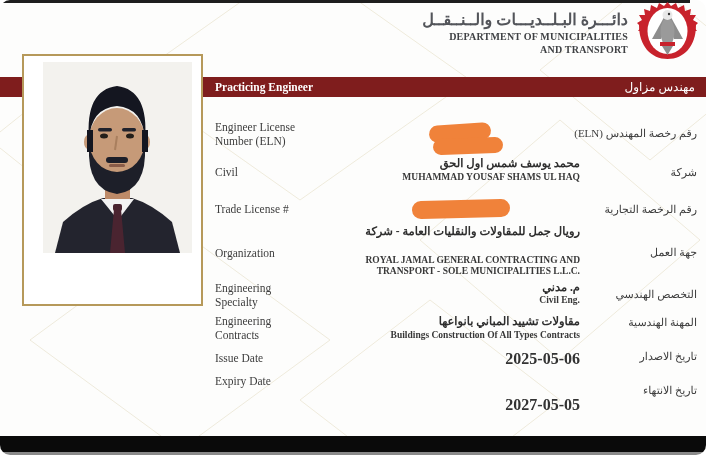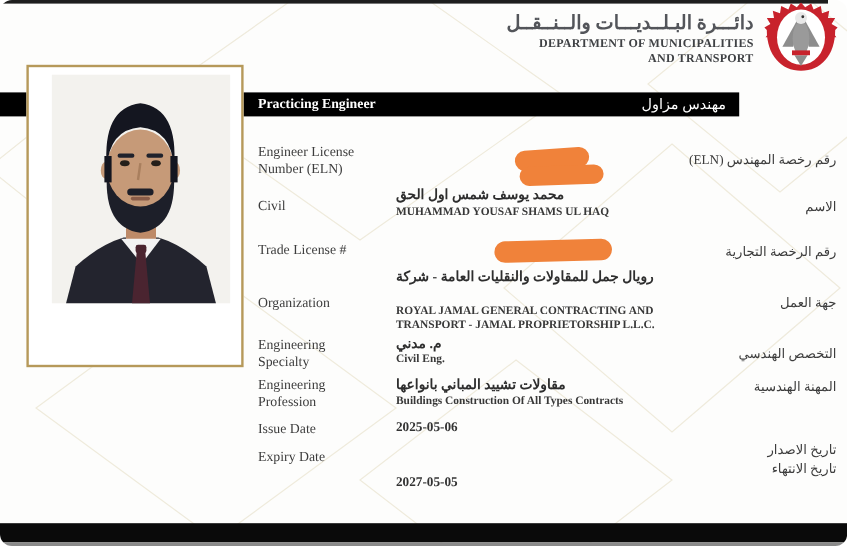--- a/index.html
+++ b/index.html
@@ -10,38 +10,38 @@
   .top-rule{position:absolute;left:0;top:0;width:690px;height:3px;background:#1e1e1e;}
   
   .pattern{position:absolute;left:0;top:0;width:706px;height:455px;pointer-events:none;}
   
   .agency{position:absolute;right:78px;top:10px;text-align:right;}
   .agency-ar{font-size:16px;font-weight:bold;color:#53555a;direction:rtl;line-height:20px;}
   .agency-en{font-size:10px;font-weight:bold;color:#3f4144;line-height:13px;letter-spacing:.2px;}
   .emblem{position:absolute;left:634px;top:1px;width:67px;height:61px;}
   
   .banner{
-    position:absolute;left:0;top:77px;width:616px;height:20px;background:#000000;
+    position:absolute;left:0;top:77px;width:706px;height:20px;background:#7f1d1d;
     color:#ffffff;font-size:11.5px;font-weight:bold;line-height:20px;z-index:2;
   }
   .banner-en{position:absolute;left:215px;top:0;}
   .banner-ar{position:absolute;right:11px;top:0;direction:rtl;font-size:12px;font-weight:normal;margin-left:48px;}
   
   .photo-frame{
     position:absolute;left:22px;top:54px;width:181px;height:252px;background:#ffffff;
     border:2px solid #b6995a;z-index:3;box-sizing:border-box;
   }
   .portrait{position:absolute;left:19px;top:6px;width:149px;height:191px;}
   
   .lbl{position:absolute;left:215px;font-size:11.5px;color:#3d3d3d;line-height:14px;z-index:2;}
   .lbl-ar{position:absolute;right:9px;font-size:11px;color:#3d3d3d;direction:rtl;text-align:center;z-index:2;}
-  .val{position:absolute;left:330px;width:250px;text-align:left;z-index:2;}
+  .val{position:absolute;left:330px;width:250px;text-align:right;z-index:2;}
   .val-ar{font-size:11.5px;font-weight:bold;color:#2e2e2e;direction:rtl;line-height:13px;}
   .val-en{font-size:9.5px;font-weight:bold;color:#383838;line-height:12px;}
-  .val-date{font-size:11px;font-weight:bold;color:#333333;}
+  .val-date{font-size:16px;font-weight:bold;color:#333333;}
   .scribble{position:absolute;background:#f0823a;border-radius:9px;z-index:4;}
   
   .footer-bar{position:absolute;left:0;top:436px;width:706px;height:16px;background:#0a0a0a;}
   .footer-edge{position:absolute;left:0;top:452px;width:706px;height:3px;background:#8a8a8a;}
 </style>
 </head>
 <body>
 
 <div class="card">
 
@@ -113,51 +113,51 @@
     <span>Engineer License</span><br>
     <span>Number (ELN)</span>
   </div>
   <div class="scribble" style="left:429px;top:124px;width:62px;height:17px;transform:rotate(-4deg)"></div>
   <div class="scribble" style="left:433px;top:138px;width:70px;height:16px;transform:rotate(-2deg)"></div>
   <div class="lbl-ar" style="top:127px">رقم رخصة المهندس (ELN)</div>
 
   <div class="lbl" style="top:165px">Civil</div>
   <div class="val val-ar" style="top:157px">محمد يوسف شمس اول الحق</div>
   <div class="val val-en" style="top:171px">MUHAMMAD YOUSAF SHAMS UL HAQ</div>
-  <div class="lbl-ar" style="top:166px">الاسم</div>
+  <div class="lbl-ar" style="top:166px">شركة</div>
 
   <div class="lbl" style="top:202px">Trade License #</div>
   <div class="scribble" style="left:412px;top:200px;width:98px;height:18px;transform:rotate(-1.5deg)"></div>
   <div class="lbl-ar" style="top:203px">رقم الرخصة التجارية</div>
 
   <div class="lbl" style="top:246px">Organization</div>
   <div class="val val-ar" style="top:225px">رويال جمل للمقاولات والنقليات العامة - شركة</div>
   <div class="val val-en" style="top:254px">ROYAL JAMAL GENERAL CONTRACTING AND</div>
-  <div class="val val-en" style="top:265px">TRANSPORT - JAMAL PROPRIETORSHIP L.L.C.</div>
+  <div class="val val-en" style="top:265px">TRANSPORT - SOLE MUNICIPALITIES L.L.C.</div>
   <div class="lbl-ar" style="top:246px">جهة العمل</div>
 
   <div class="lbl" style="top:281px">
     <span>Engineering</span><br>
     <span>Specialty</span>
   </div>
   <div class="val val-ar" style="top:281px">م. مدني</div>
   <div class="val val-en" style="top:294px">Civil Eng.</div>
   <div class="lbl-ar" style="top:288px">التخصص الهندسي</div>
 
   <div class="lbl" style="top:314px">
     <span>Engineering</span><br>
-    <span>Profession</span>
+    <span>Contracts</span>
   </div>
   <div class="val val-ar" style="top:315px">مقاولات تشييد المباني بانواعها</div>
   <div class="val val-en" style="top:329px">Buildings Construction Of All Types Contracts</div>
   <div class="lbl-ar" style="top:316px">المهنة الهندسية</div>
 
   <div class="lbl" style="top:351px">Issue Date</div>
   <div class="val val-date" style="top:350px">2025-05-06</div>
-  <div class="lbl-ar" style="top:368px">تاريخ الاصدار</div>
+  <div class="lbl-ar" style="top:350px">تاريخ الاصدار</div>
 
   <div class="lbl" style="top:374px">Expiry Date</div>
   <div class="val val-date" style="top:396px">2027-05-05</div>
   <div class="lbl-ar" style="top:384px">تاريخ الانتهاء</div>
 
   <div class="footer-bar"></div>
   <div class="footer-edge"></div>
 
 </div>
 

